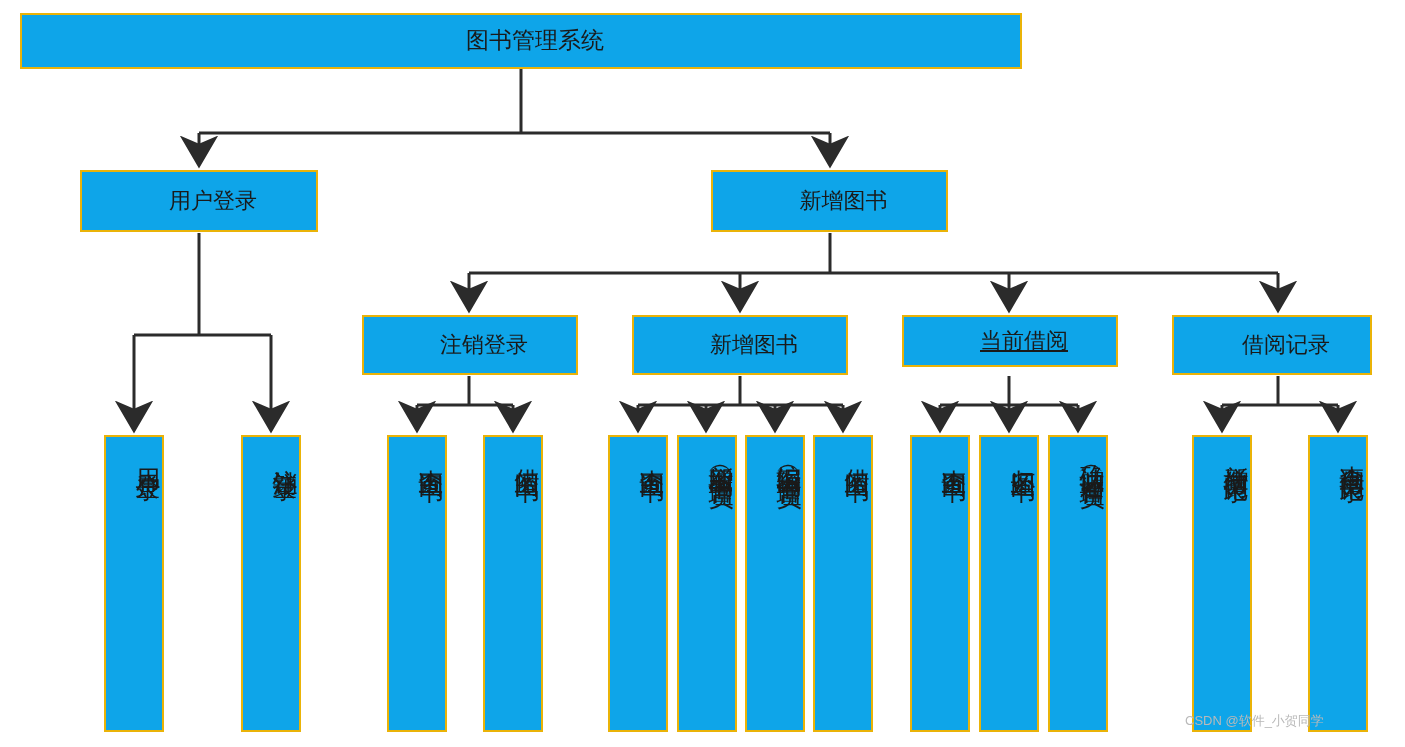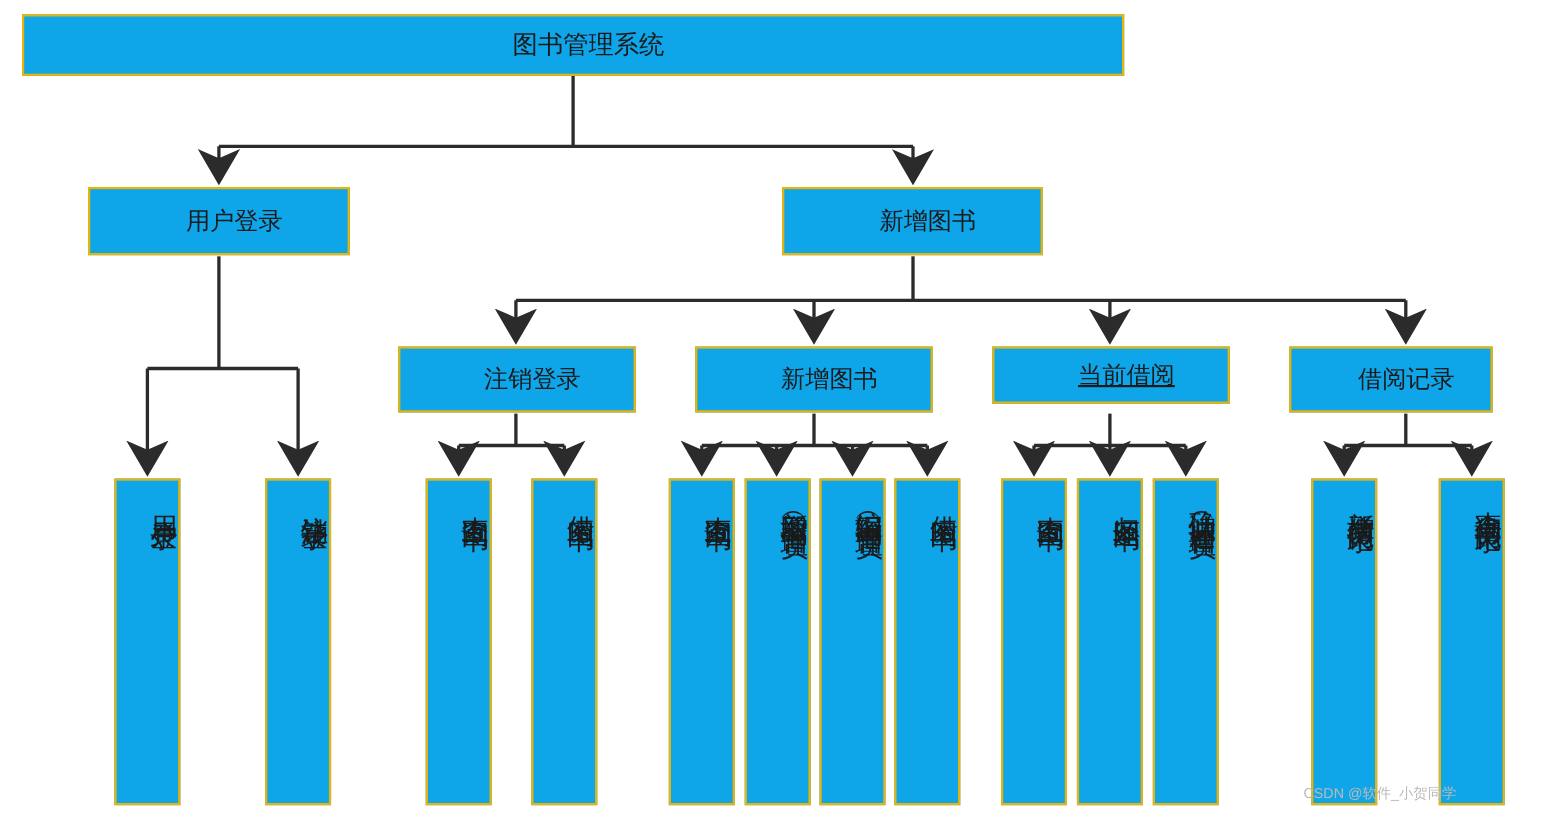--- a/index.html
+++ b/index.html
@@ -138,21 +138,21 @@
 
   <div class="node-box lvl-3" style="left:362px; top:315px; width:216px; height:60px;">
     <span class="node-label">注销登录</span>
   </div>
   <div class="node-box lvl-3" style="left:632px; top:315px; width:216px; height:60px;">
     <span class="node-label">新增图书</span>
   </div>
   <div class="node-box lvl-3" style="left:902px; top:315px; width:216px; height:52px;text-decoration:underline;">
     <span class="node-label">当前借阅</span>
   </div>
-  <div class="node-box lvl-3" style="left:1172px; top:315px; width:185px; height:60px;">
+  <div class="node-box lvl-3" style="left:1172px; top:315px; width:200px; height:60px;">
     <span class="node-label">借阅记录</span>
   </div>
 
   <div class="node-box leaf" style="left:104px; top:435px; width:60px; height:297px;">
     <span class="node-label">用户登录</span>
   </div>
   <div class="node-box leaf" style="left:241px; top:435px; width:60px; height:297px;">
     <span class="node-label">注销登录</span>
   </div>
 

